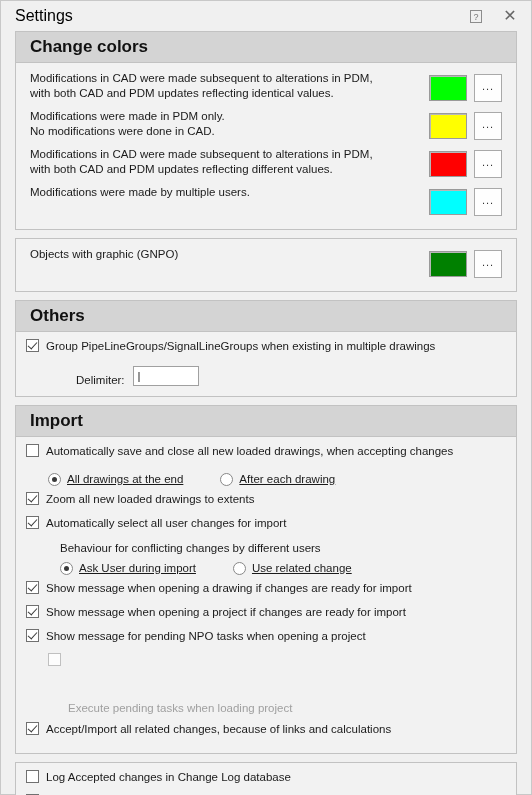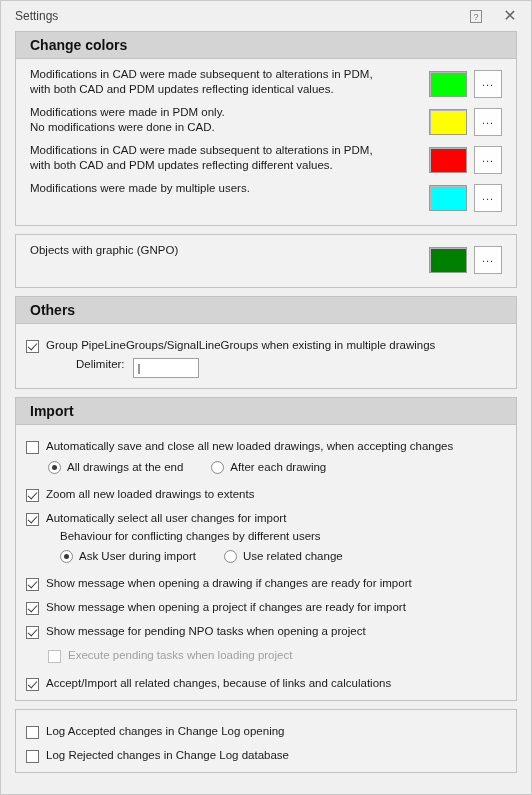--- a/index.html
+++ b/index.html
@@ -26,22 +26,22 @@
   .titlebar {
     height: 30px;
     flex: 0 0 30px;
     background: #f0f0f0;
     display: flex;
     align-items: center;
     padding: 0 4px 0 14px;
     box-sizing: border-box;
   }
   .title-text {
-    font-size: 12px;
-    color: #404040;
+    font-size: 16px;
+    color: #000000;
     flex: 1;
   }
   .title-btn {
     width: 34px; height: 26px;
     display: flex; align-items: center; justify-content: center;
     color: #777;
   }
   .help-box {
     width: 12px; height: 13px;
     border: 1px solid #8c8c8c;
@@ -62,21 +62,21 @@
   }
   .panel {
     border: 1px solid #c2c2c2;
     background: #f2f2f2;
     box-sizing: border-box;
     margin-bottom: 8px;
   }
   .panel-header {
     background: #d4d4d4;
     font-weight: bold;
-    font-size: 14px;
+    font-size: 17px;
     color: #111;
     padding: 5px 0 5px 14px;
     border-bottom: 1px solid #c2c2c2;
   }
   .panel-body { padding: 6px 10px 8px 10px; }
   
   .color-row {
     display: flex;
     min-height: 34px;
     padding: 2px 0;
@@ -100,21 +100,21 @@
     display: flex; align-items: center; justify-content: center;
     font-size: 11px;
     letter-spacing: 1px;
     color: #333;
     box-sizing: border-box;
     padding-bottom: 5px;
   }
   
   .row {
     display: flex;
-    align-items: flex-end;
+    align-items: flex-start;
     min-height: 22px;
     padding: 1px 0;
   }
   .cb {
     width: 13px; height: 13px;
     border: 1px solid #707070;
     background: #fff;
     box-sizing: border-box;
     margin-right: 7px;
     flex: 0 0 13px;
@@ -142,27 +142,27 @@
   }
   .radio.on::after {
     content: "";
     position: absolute;
     left: 3px; top: 3px;
     width: 5px; height: 5px;
     border-radius: 50%;
     background: #3a3a3a;
   }
   .label-txt { line-height: 15px; }
-  .label-txt.disabled { color: #a0a0a0; }
+  .label-txt.disabled { color: #a0a0a0; margin-top: 48px; }
   .indent-1 { padding-left: 22px; }
   .indent-2 { padding-left: 34px; }
   .radio-group { display: flex; align-items: center; }
-  .radio-group .radio-item { display: flex; align-items: center; margin-right: 28px; }
-  
-  .delim-row { display: flex; align-items: flex-start; padding: 4px 0 2px 50px; }
+  .radio-group .radio-item { display: flex; align-items: center; margin-right: 37px; text-decoration: underline; }
+  
+  .delim-row { display: flex; align-items: flex-end; padding: 4px 0 2px 50px; }
   .delim-label { margin-right: 8px; }
   .text-input {
     width: 66px; height: 20px;
     background: #fff;
     border: 1px solid #a0a0a0;
     box-sizing: border-box;
     font-family: "Liberation Sans", sans-serif;
     font-size: 11.5px;
     color: #1a1a1a;
     padding: 0 4px;
@@ -331,21 +331,21 @@
           <span class="label-txt">Accept/Import all related changes, because of links and calculations</span>
         </div>
 
       </div>
     </div>
 
     <div class="panel">
       <div class="panel-body">
         <div class="row">
           <span class="cb"></span>
-          <span class="label-txt">Log Accepted changes in Change Log opening</span>
+          <span class="label-txt">Log Accepted changes in Change Log database</span>
         </div>
         <div class="row">
           <span class="cb"></span>
           <span class="label-txt">Log Rejected changes in Change Log database</span>
         </div>
       </div>
     </div>
 
   </div>
 

